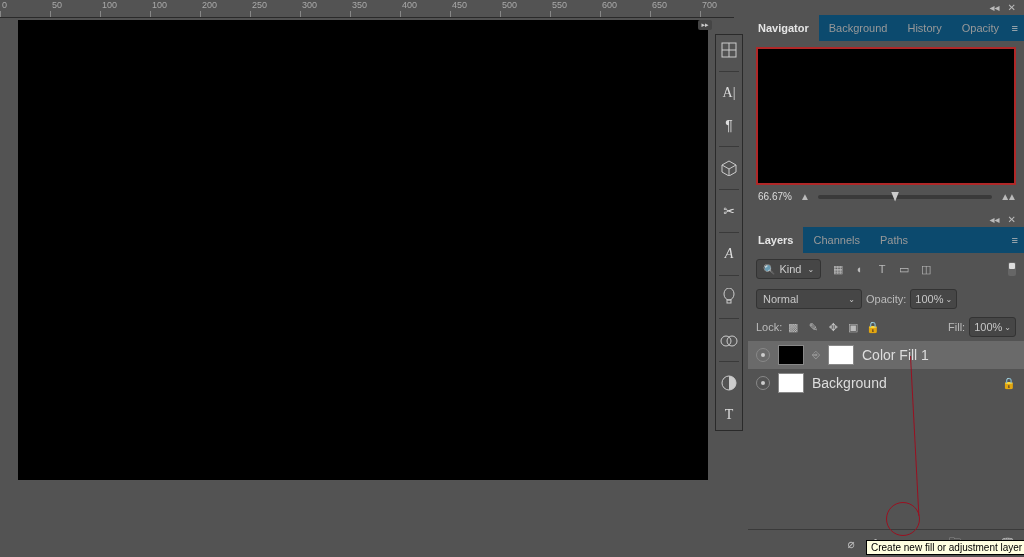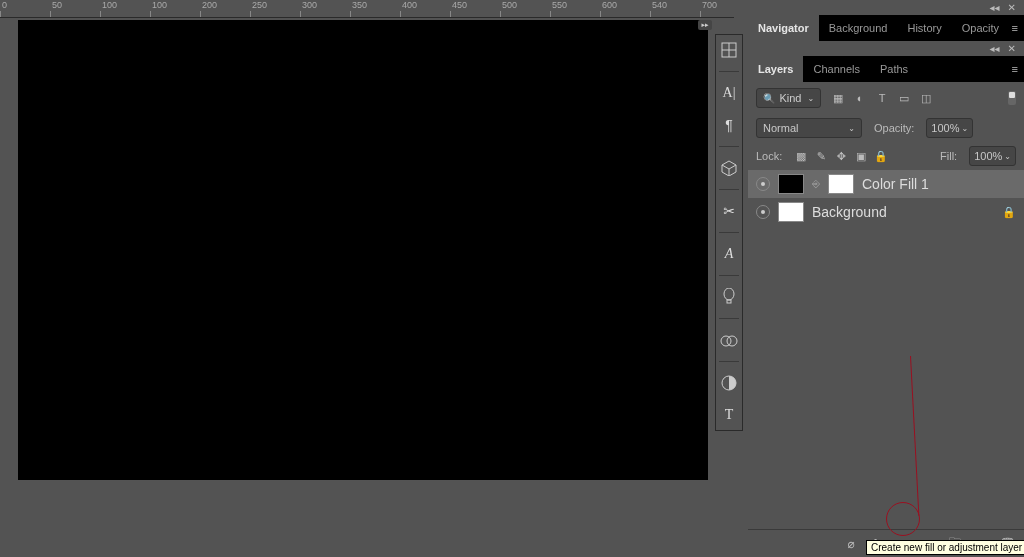--- a/index.html
+++ b/index.html
@@ -8,40 +8,40 @@
 .ruler-h .tick{position:relative;width:50px;flex:0 0 50px;height:18px}
 .ruler-h .tick span{position:absolute;left:2px;top:1px;font-size:9px;color:#aaa}
 .ruler-h .tick::after{content:"";position:absolute;left:0;bottom:0;width:1px;height:6px;background:#888}
 .canvas-area{position:absolute;top:20px;left:18px;width:690px;height:460px;background:#000}
 .collapse-btn{position:absolute;top:20px;left:698px;width:14px;height:10px;background:#454545;border-radius:2px;font-size:7px;text-align:center;line-height:10px;color:#ccc}
 .mini-tools{position:absolute;top:34px;left:715px;width:28px;background:#535353;border:1px solid #2a2a2a;display:flex;flex-direction:column;align-items:center;padding:4px 0;gap:10px}
 .mini-tools .tool{width:22px;height:22px;display:flex;align-items:center;justify-content:center;color:#ddd;font-size:14px}
 .mini-tools .sep{width:20px;height:1px;background:#3a3a3a}
 .right-col{position:absolute;top:0;right:0;width:276px;height:557px;background:#535353;display:flex;flex-direction:column}
 .panel-ctrl{display:flex;justify-content:flex-end;gap:8px;padding:2px 8px;color:#bbb;font-size:10px}
-.nav-tabs,.lay-tabs{display:flex;background:#000000;height:26px;align-items:center;position:relative}
+.nav-tabs,.lay-tabs{display:flex;background:#0c4a6e;height:26px;align-items:center;position:relative}
 .nav-tabs .tab,.lay-tabs .tab{padding:0 10px;height:26px;line-height:26px;color:#999;cursor:default}
 .nav-tabs .tab.active,.lay-tabs .tab.active{background:#535353;color:#e6e6e6;font-weight:600}
 .menu-icon{margin-left:auto;margin-right:6px;color:#bbb}
 .nav-body{padding:6px 8px 10px;background:#535353}
 .nav-preview{width:100%;height:138px;border:2px solid #b02828;background:#000}
 .nav-zoom{display:flex;align-items:center;gap:8px;padding:6px 2px 0}
 .nav-zoom .zoom-pct{color:#ddd;font-size:10px}
 .zoom-slider{flex:1;height:4px;background:#3a3a3a;position:relative;border-radius:2px}
 .zoom-slider .thumb{position:absolute;width:8px;height:10px;background:#ccc;top:-3px;left:42%;clip-path:polygon(50% 100%,0 0,100% 0)}
 .mount{font-size:10px;color:#bbb}
 .lay-body{background:#535353;flex:1;display:flex;flex-direction:column}
 .filter-row{display:flex;align-items:center;gap:6px;padding:6px 8px}
 .kind-btn{display:flex;align-items:center;gap:4px;background:#464646;border:1px solid #333;height:20px;padding:0 6px;border-radius:3px;color:#ccc}
 .kind-btn .mag{font-size:10px}
 .filter-icons{display:flex;gap:8px;margin-left:4px;color:#bbb}
 .filter-icons span{width:14px;text-align:center}
 .toggle{width:8px;height:14px;background:#666;border-radius:2px;margin-left:auto;position:relative}
 .toggle::after{content:"";position:absolute;top:1px;left:1px;width:6px;height:6px;background:#ddd;border-radius:1px}
-.blend-row,.lock-row{display:flex;align-items:center;gap:12px;padding:4px 8px}
+.blend-row,.lock-row{display:flex;align-items:center;gap:4px;padding:4px 8px}
 .blend-select{background:#464646;border:1px solid #333;height:20px;padding:0 6px;width:106px;display:flex;align-items:center;justify-content:space-between;border-radius:3px}
 .label{color:#bbb}
 .pct-box{display:flex;align-items:center;gap:2px;background:#464646;border:1px solid #333;height:20px;padding:0 4px;border-radius:3px}
 .lock-icons{display:flex;gap:6px;color:#bbb}
 .lock-icons span{width:14px;text-align:center;font-size:11px}
 .layers-list{flex:1;background:#535353;overflow:hidden}
 .layer{display:flex;align-items:center;height:28px;padding:0 8px;gap:8px}
 .layer.active{background:#6a6a6a}
 .eye{width:14px;height:14px;border:1px solid #888;border-radius:50%;position:relative}
 .eye::after{content:"";position:absolute;top:4px;left:4px;width:4px;height:4px;background:#ccc;border-radius:50%}
@@ -94,21 +94,21 @@
     <div class="tick">
       <span>500</span>
     </div>
     <div class="tick">
       <span>550</span>
     </div>
     <div class="tick">
       <span>600</span>
     </div>
     <div class="tick">
-      <span>540</span>
+      <span>650</span>
     </div>
     <div class="tick">
       <span>700</span>
     </div>
   </div>
 
 <div class="canvas-area"></div>
 
 <div class="collapse-btn">▸▸</div>
 
@@ -166,20 +166,31 @@
     <span>◂◂</span>
     <span>✕</span>
   </div>
 
   <div class="nav-tabs">
     <div class="tab active">Navigator</div>
     <div class="tab">Background</div>
     <div class="tab">History</div>
     <div class="tab">Opacity</div>
     <div class="menu-icon">≡</div>
+  </div>
+  <div class="nav-body">
+    <div class="nav-preview"></div>
+    <div class="nav-zoom">
+      <span class="zoom-pct">66.67%</span>
+      <span class="mount">▲</span>
+      <div class="zoom-slider">
+          <div class="thumb"></div>
+        </div>
+      <span class="mount" style="letter-spacing:-3px">▲▲</span>
+    </div>
   </div>
 
   <div class="panel-ctrl">
     <span>◂◂</span>
     <span>✕</span>
   </div>
 
   <div class="lay-tabs">
     <div class="tab active">Layers</div>
     <div class="tab">Channels</div>

